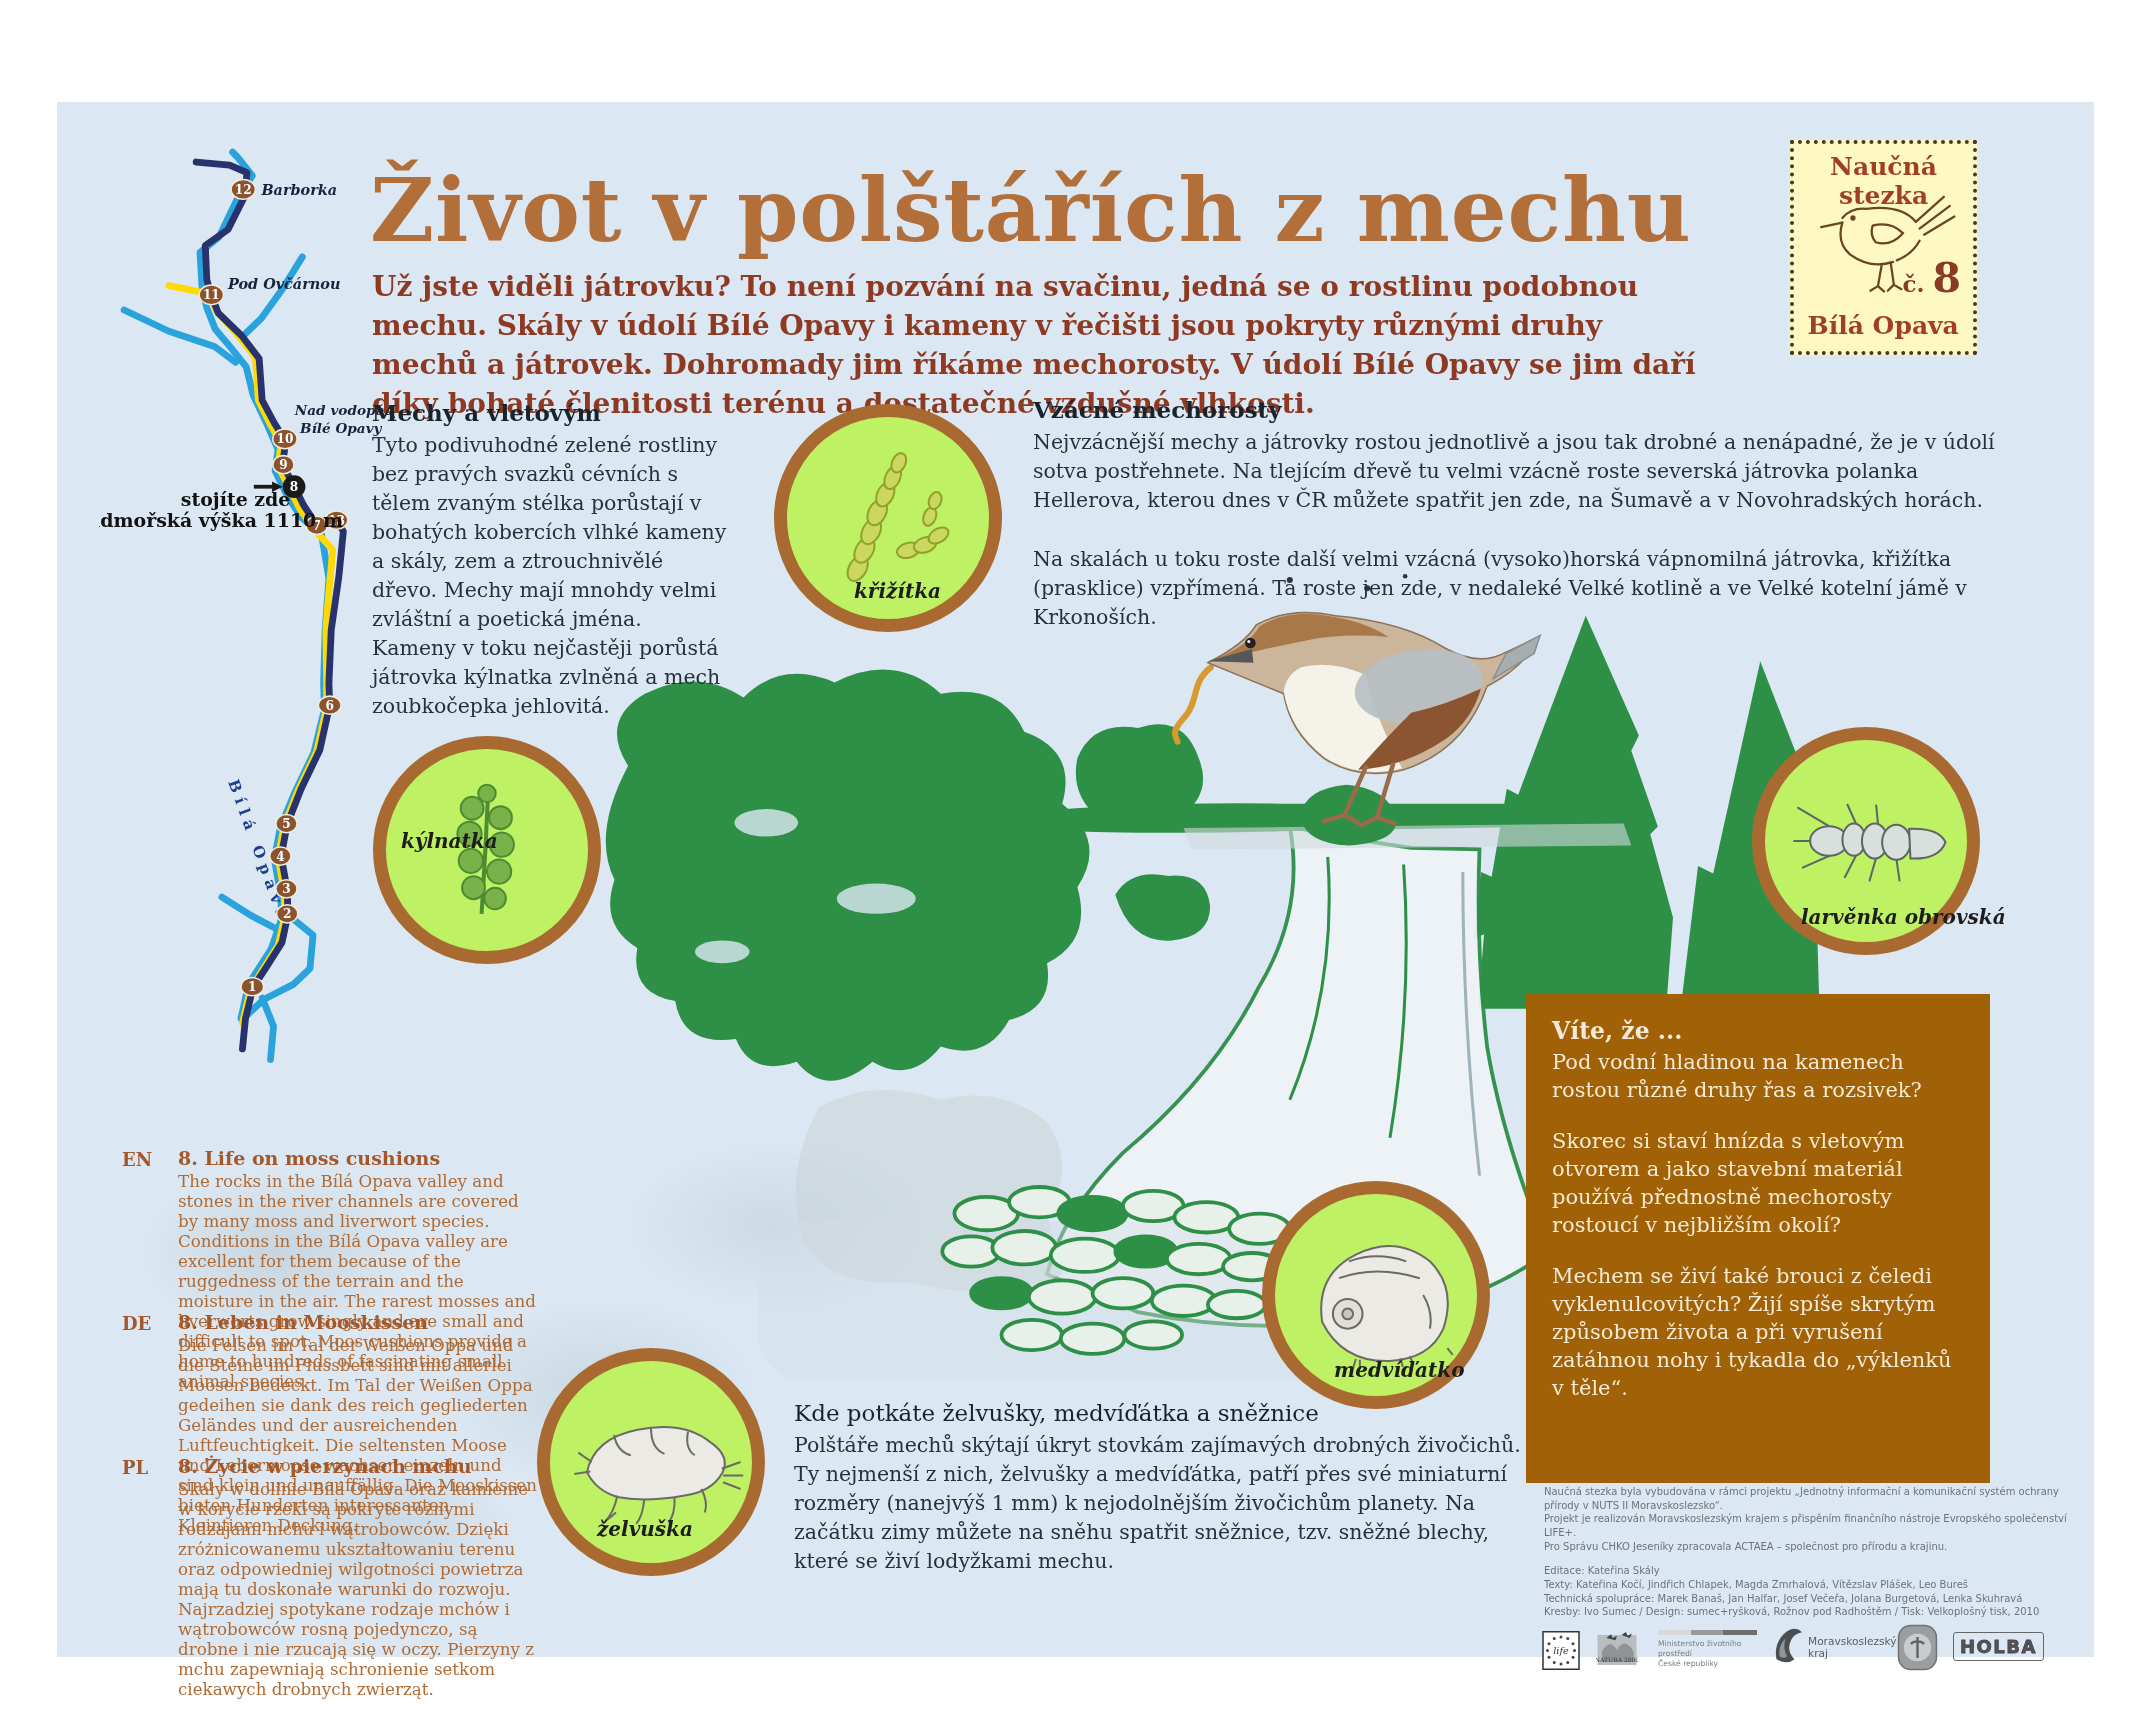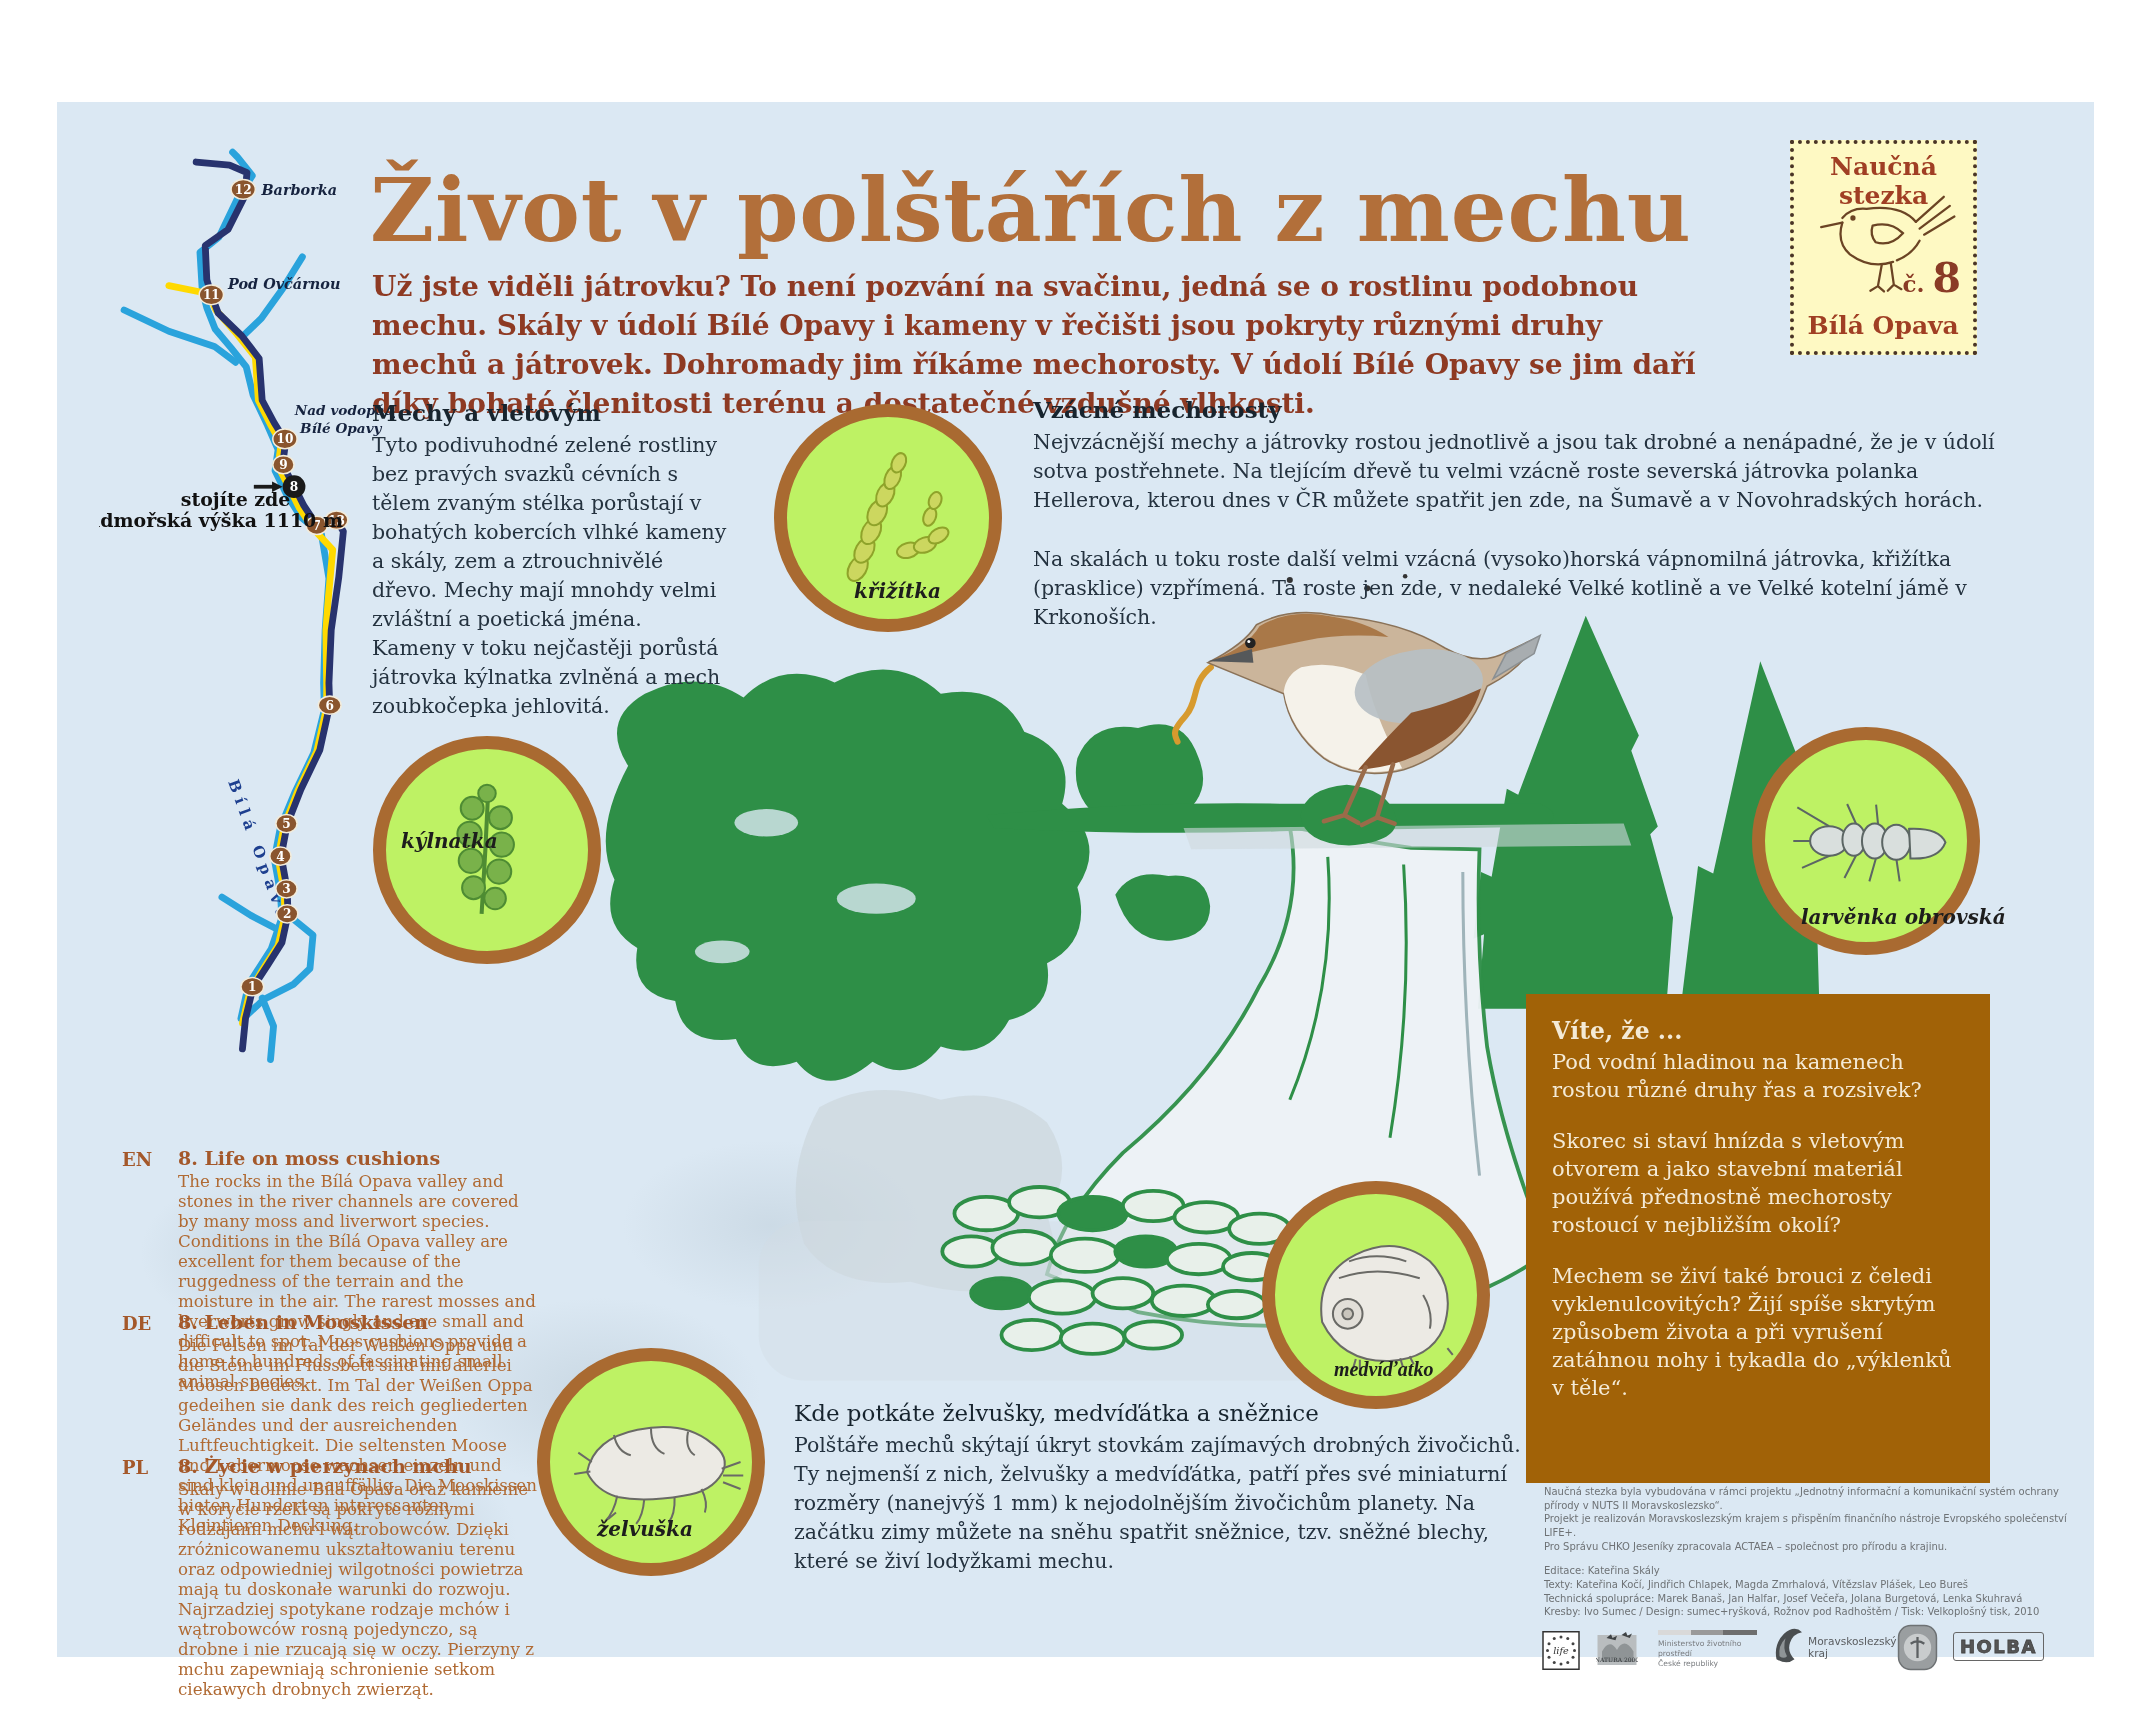--- a/index.html
+++ b/index.html
@@ -302,21 +302,21 @@
   <div class="abs specimen" style="left:1262px;top:1181px;">
     <svg width="202" height="202" viewBox="0 0 300 300">
       <g stroke="#6a6a66" stroke-width="3">
         <path d="M70,190 Q60,120 120,90 Q180,60 230,100 Q270,140 250,200 Q230,245 170,248 Q100,250 70,190 Z" fill="#eceae4"></path>
         <path d="M110,100 Q150,85 195,100 M95,125 Q150,105 215,125 M220,150 Q235,175 230,200" fill="none"></path>
         <circle cx="108" cy="178" r="22" fill="#e2dfd8"></circle>
         <circle cx="108" cy="178" r="8" fill="#c9c5bc"></circle>
         <path d="M120,245 l-4,14 m10,-13 l0,14 m60,-16 l4,13 m10,-16 l6,12 m50,-24 l8,10" fill="none"></path>
       </g>
     </svg>
-    <span class="spec-label" style="left:59px;top:164px;font-family:Liberation Serif, serif;">medvíďatko</span>
+    <span class="spec-label" style="left:59px;top:164px;">medvíďatko</span>
   </div>
 
   <div class="abs specimen" style="left:537px;top:1348px;">
     <svg width="202" height="202" viewBox="0 0 300 300">
       <g stroke="#6a6a66" stroke-width="3">
         <path d="M55,165 Q65,115 130,102 Q200,88 240,122 Q268,142 256,166 Q240,195 198,200 Q140,210 100,202 Q68,192 55,165 Z" fill="#eceae4"></path>
         <path d="M95,110 Q100,135 120,140 M150,100 Q150,130 170,138 M205,105 Q200,130 215,140" fill="none"></path>
         <path d="M100,200 Q95,225 82,238 M98,225 l-12,10 M140,205 Q138,230 128,242 M185,202 Q186,228 176,240 M225,190 Q235,210 230,225" fill="none"></path>
         <path d="M255,160 l28,-10 m-26,20 l30,0 m-30,10 l26,10" fill="none"></path>
         <path d="M62,150 l-20,-14 m18,28 l-24,4" fill="none"></path>

